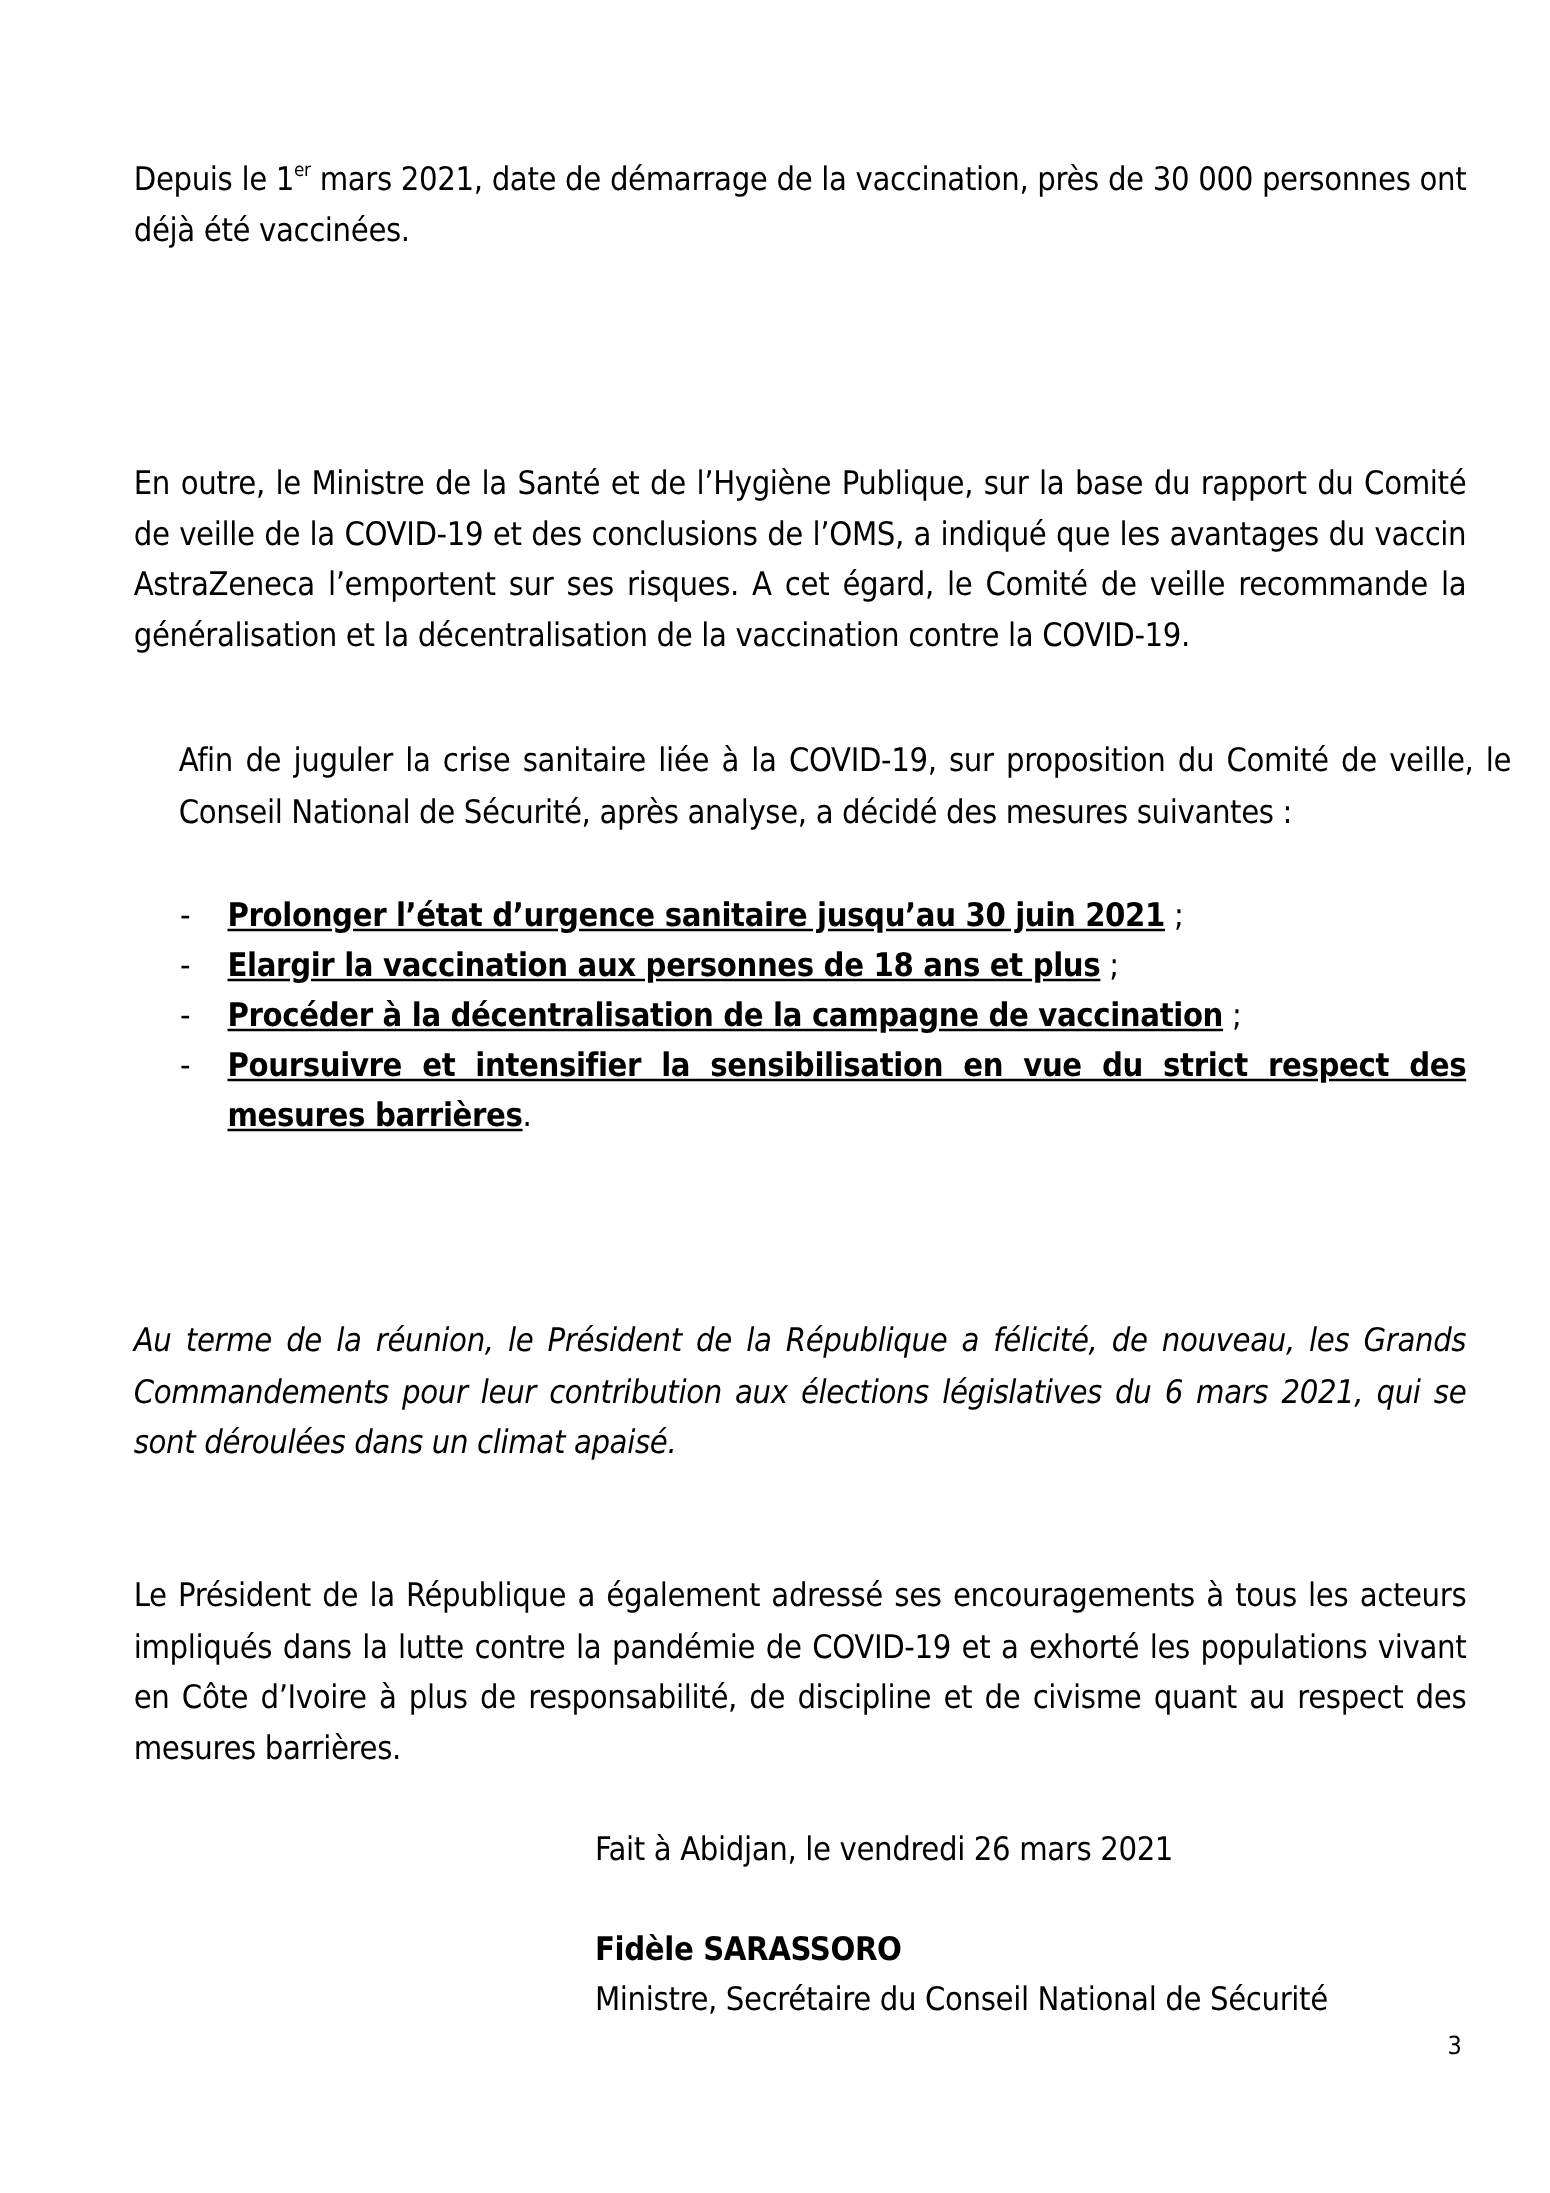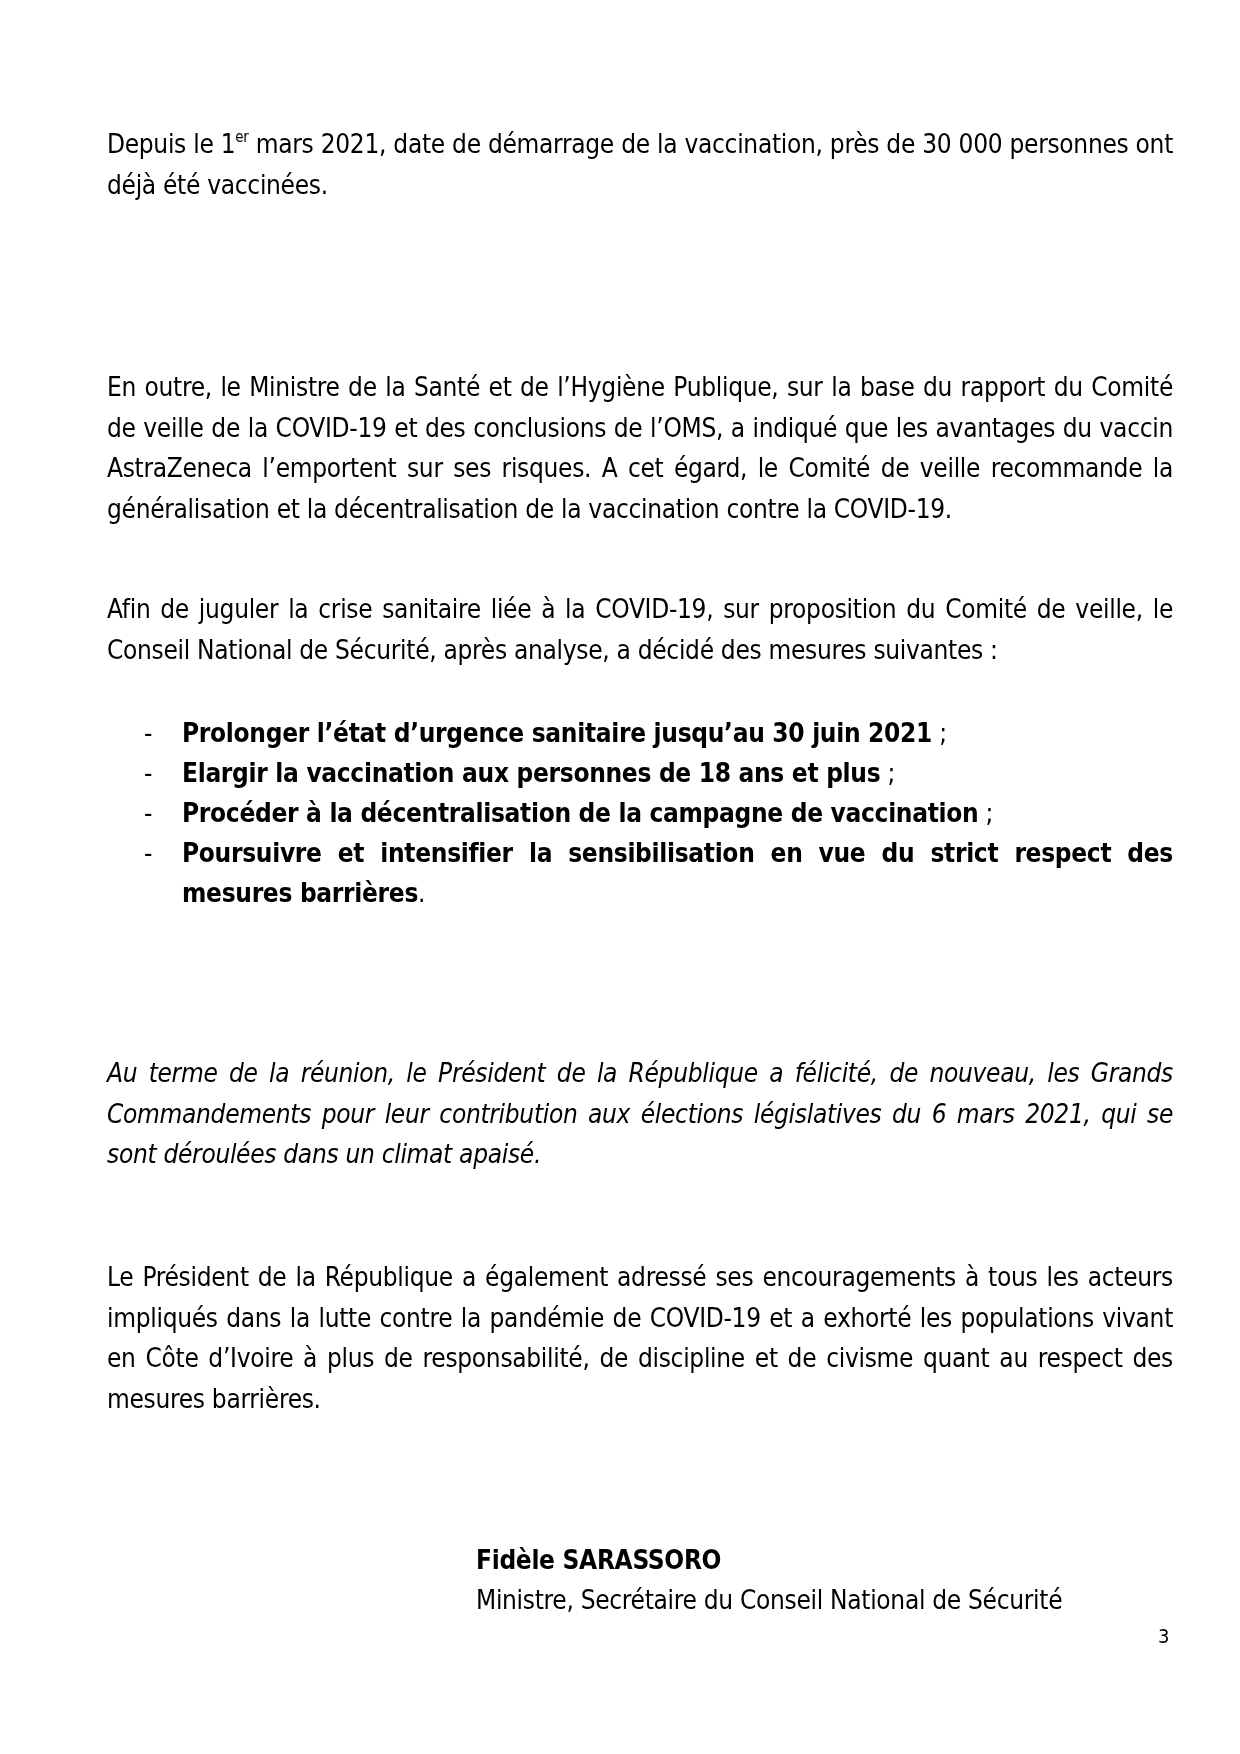--- a/index.html
+++ b/index.html
@@ -12,46 +12,47 @@
       letter-spacing: -0.3px;
     }
     .para {
       position: absolute; left: 107px; width: 1066px;
       line-height: 40.5px; text-align: justify; margin: 0;
     }
     .para sup { font-size: 15px; line-height: 0; vertical-align: 11px; }
     .bullets { position: absolute; left: 107px; width: 1066px; margin: 0; padding: 0; list-style: none; }
     .bullets li { position: relative; padding-left: 75px; line-height: 40px; text-align: justify; }
     .bullets .dash { position: absolute; left: 37px; top: 0; }
-    .bullets .strong { font-weight: bold; }
+    .bullets .strong { font-weight: bold; text-decoration: underline; }
     .sig { position: absolute; left: 476px; line-height: 40px; white-space: nowrap; }
     .bold { font-weight: bold; }
     .pagenum { position: absolute; left: 1158px; top: 1624px; font-size: 20px; }
   </style>
 </head>
 <body>
 
 <div class="page">
 
   <p class="para" style="top:124px;"><span>Depuis le 1</span><sup>er</sup><span> mars 2021, date de démarrage de la vaccination, près de 30 000 personnes ont déjà été vaccinées.</span></p>
 
 
   <p class="para" style="top:367px;">En outre, le Ministre de la Santé et de l’Hygiène Publique, sur la base du rapport du Comité de veille de la COVID-19 et des conclusions de l’OMS, a indiqué que les avantages du vaccin AstraZeneca l’emportent sur ses risques. A cet égard, le Comité de veille recommande la généralisation et la décentralisation de la vaccination contre la COVID-19.</p>
 
-  <p class="para" style="top:589px;">Afin de juguler la crise sanitaire liée à la COVID-19, sur proposition du Comité de veille, le Conseil National de Sécurité, après analyse, a décidé des mesures suivantes :</p>
+  <p class="para" style="top:589px;margin-left:36px;">Afin de juguler la crise sanitaire liée à la COVID-19, sur proposition du Comité de veille, le Conseil National de Sécurité, après analyse, a décidé des mesures suivantes :</p>
 
   <ul class="bullets" style="top:713px;">
     <li><span class="dash">-</span><span class="strong">Prolonger l’état d’urgence sanitaire jusqu’au 30 juin 2021</span><span> ;</span></li>
     <li><span class="dash">-</span><span class="strong">Elargir la vaccination aux personnes de 18 ans et plus</span><span> ;</span></li>
     <li><span class="dash">-</span><span class="strong">Procéder à la décentralisation de la campagne de vaccination</span><span> ;</span></li>
     <li><span class="dash">-</span><span class="strong">Poursuivre et intensifier la sensibilisation en vue du strict respect des mesures barrières</span><span>.</span></li>
   </ul>
 
 
   <p class="para" style="top:1053px;font-style:italic;">Au terme de la réunion, le Président de la République a félicité, de nouveau, les Grands Commandements pour leur contribution aux élections législatives du 6 mars 2021, qui se sont déroulées dans un climat apaisé.</p>
 
   <p class="para" style="top:1257px;">Le Président de la République a également adressé ses encouragements à tous les acteurs impliqués dans la lutte contre la pandémie de COVID-19 et a exhorté les populations vivant en Côte d’Ivoire à plus de responsabilité, de discipline et de civisme quant au respect des mesures barrières.</p>
 
+  <div class="sig" style="top:1460px;">Fait à Abidjan, le vendredi 26 mars 2021</div>
   <div class="sig bold" style="top:1540px;">Fidèle SARASSORO</div>
   <div class="sig" style="top:1580px;">Ministre, Secrétaire du Conseil National de Sécurité</div>
 
   <div class="pagenum">3</div>
 </div>
 
 </body></html>

